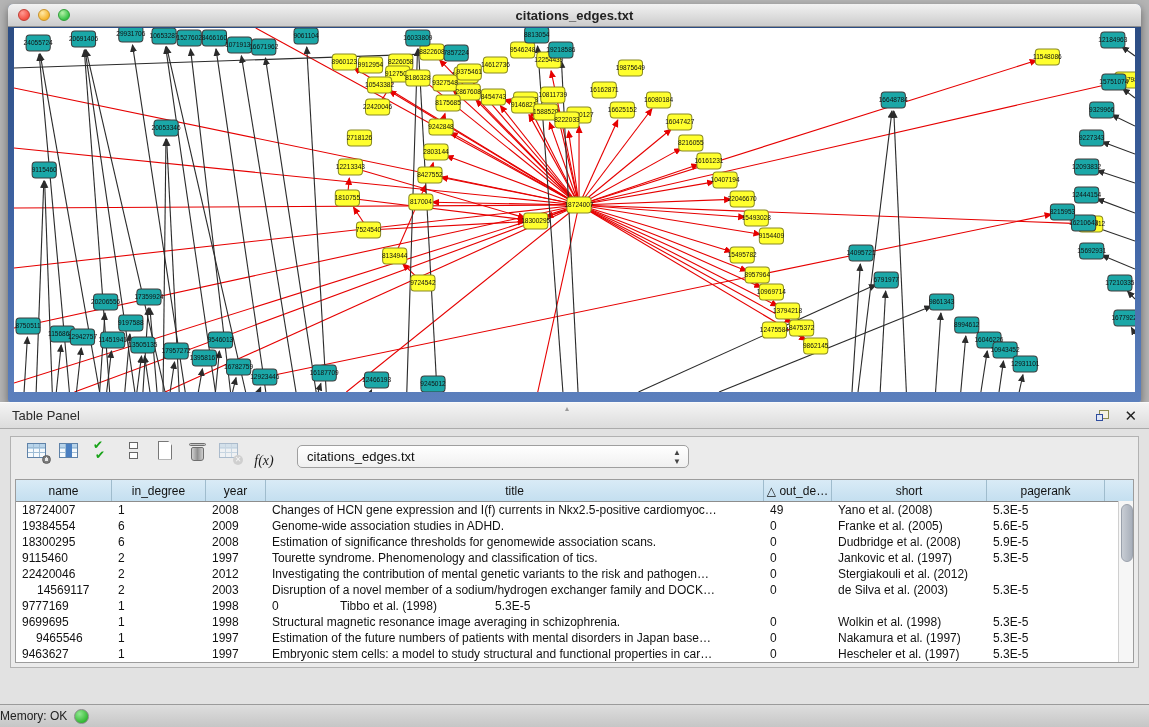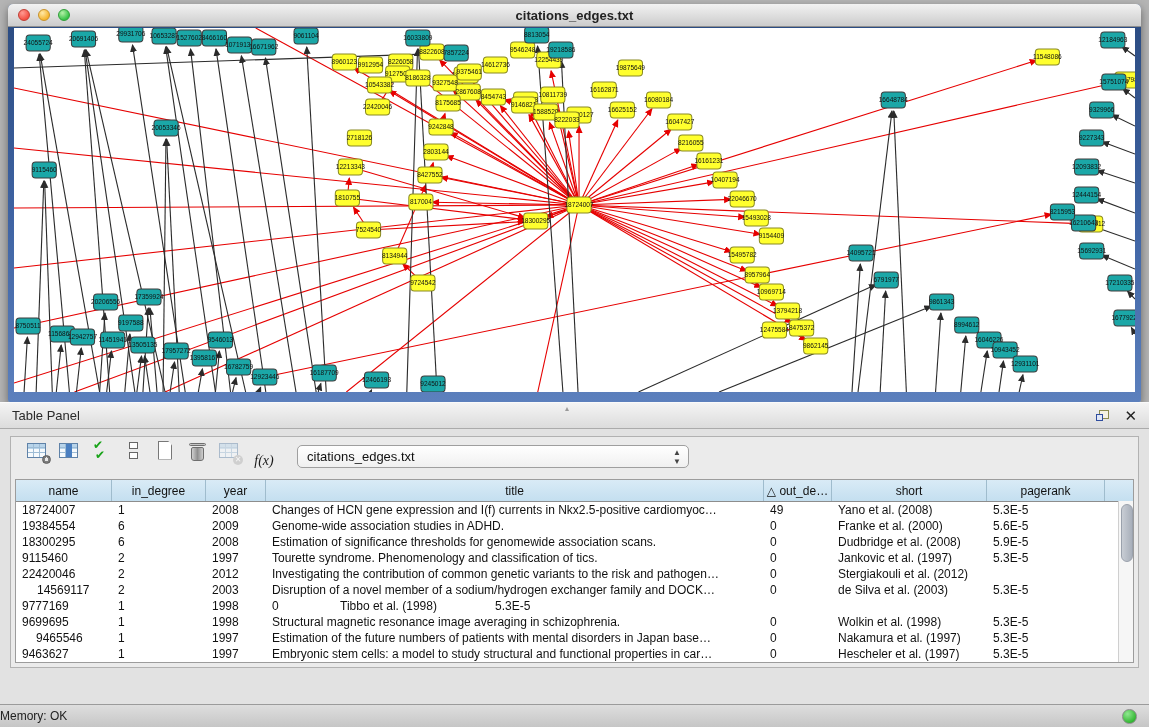--- a/index.html
+++ b/index.html
@@ -121,21 +121,21 @@
   
   .tabs-row{position:absolute;left:0;right:0;bottom:5px;display:flex;justify-content:center;}
   .segmented{display:inline-flex;border:1px solid #8e8e8e;border-radius:5px;overflow:hidden;background:linear-gradient(#ffffff,#ececec);box-shadow:0 1px 0 rgba(255,255,255,.7);}
   .segment{padding:3px 15px;font-size:13px;color:#1a1a1a;border-left:1px solid #a5a5a5;cursor:pointer;}
   .segment:first-child{border-left:none;}
   .segment.selected{background:linear-gradient(#8a8a8a,#6a6a6a);color:#efefef;}
   
   .statusbar{
     position:absolute;left:0;right:0;bottom:0;height:23px;
     background:linear-gradient(#dedede,#c6c6c6);border-top:1px solid #9b9b9b;
-    display:flex;align-items:center;justify-content:space-between;padding-right:12px;gap:7px;
+    display:flex;align-items:center;justify-content:flex-start;padding-right:12px;gap:7px;
     font-size:12px;color:#222;box-sizing:border-box;
   }
   .mem-dot{width:13px;height:13px;border-radius:50%;background:radial-gradient(circle at 35% 30%,#90e890,#2eb52e 75%);border:1px solid #8a8a8a;}
 </style>
 </head>
 <body>
 
 <div class="net-window">
   <div class="titlebar">
     <div class="lights">
@@ -746,21 +746,21 @@
             <div class="td" style="width: 68px;">49</div>
             <div class="td" style="width: 155px;">Yano et al. (2008)</div>
             <div class="td" style="width: 118px;">5.3E-5</div>
           </div>
           <div class="trow">
             <div class="td" style="width: 96px;">19384554</div>
             <div class="td" style="width: 94px;">6</div>
             <div class="td" style="width: 60px;">2009</div>
             <div class="td" style="width: 498px;">Genome-wide association studies in ADHD.</div>
             <div class="td" style="width: 68px;">0</div>
-            <div class="td" style="width: 155px;">Franke et al. (2000)</div>
+            <div class="td" style="width: 155px;">Franke et al. (2005)</div>
             <div class="td" style="width: 118px;">5.6E-5</div>
           </div>
           <div class="trow">
             <div class="td" style="width: 96px;">18300295</div>
             <div class="td" style="width: 94px;">6</div>
             <div class="td" style="width: 60px;">2008</div>
             <div class="td" style="width: 498px;">Estimation of significance thresholds for genomewide association scans.</div>
             <div class="td" style="width: 68px;">0</div>
             <div class="td" style="width: 155px;">Dudbridge et al. (2008)</div>
             <div class="td" style="width: 118px;">5.9E-5</div>
@@ -771,21 +771,21 @@
             <div class="td" style="width: 60px;">1997</div>
             <div class="td" style="width: 498px;">Tourette syndrome. Phenomenology and classification of tics.</div>
             <div class="td" style="width: 68px;">0</div>
             <div class="td" style="width: 155px;">Jankovic et al. (1997)</div>
             <div class="td" style="width: 118px;">5.3E-5</div>
           </div>
           <div class="trow">
             <div class="td" style="width: 96px;">22420046</div>
             <div class="td" style="width: 94px;">2</div>
             <div class="td" style="width: 60px;">2012</div>
-            <div class="td" style="width: 498px;">Investigating the contribution of common genetic variants to the risk and pathogen…</div>
+            <div class="td" style="width: 498px;">Investigating the contribution of mental genetic variants to the risk and pathogen…</div>
             <div class="td" style="width: 68px;">0</div>
             <div class="td" style="width: 155px;">Stergiakouli et al. (2012)</div>
             <div class="td" style="width: 118px; margin-top: 20px;">5.5E-5</div>
           </div>
           <div class="trow">
             <div class="td" style="width: 96px; padding-left: 21px;">14569117</div>
             <div class="td" style="width: 94px;">2</div>
             <div class="td" style="width: 60px;">2003</div>
             <div class="td" style="width: 498px;">Disruption of a novel member of a sodium/hydrogen exchanger family and DOCK…</div>
             <div class="td" style="width: 68px;">0</div>

